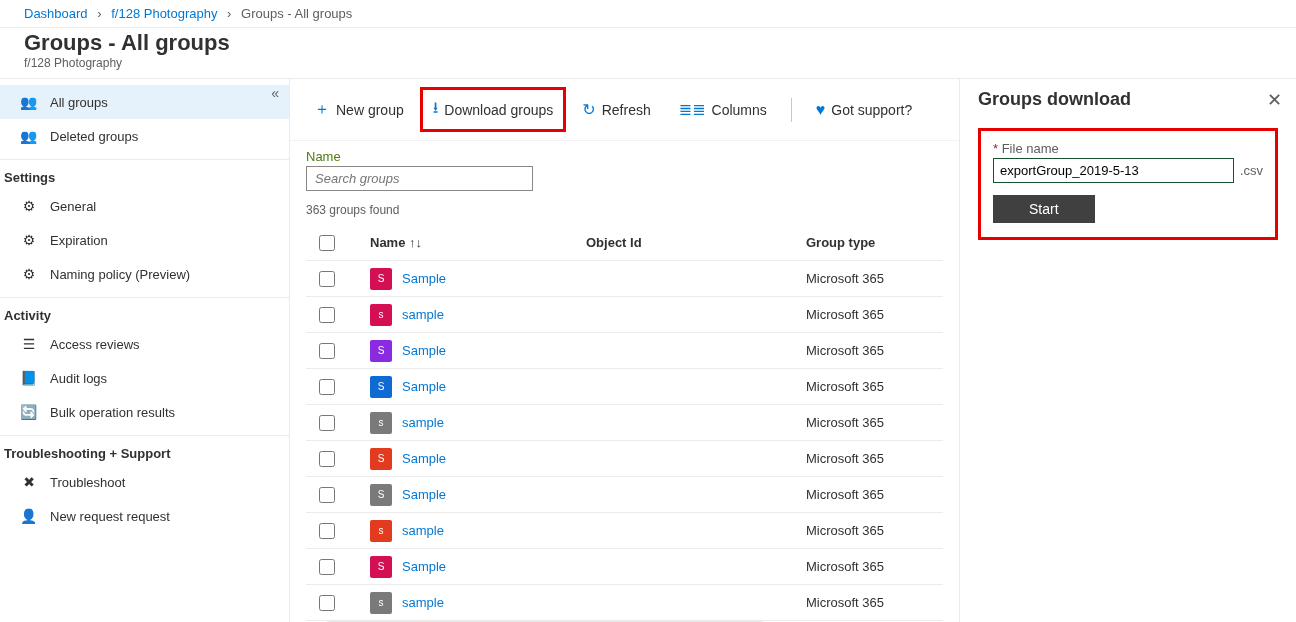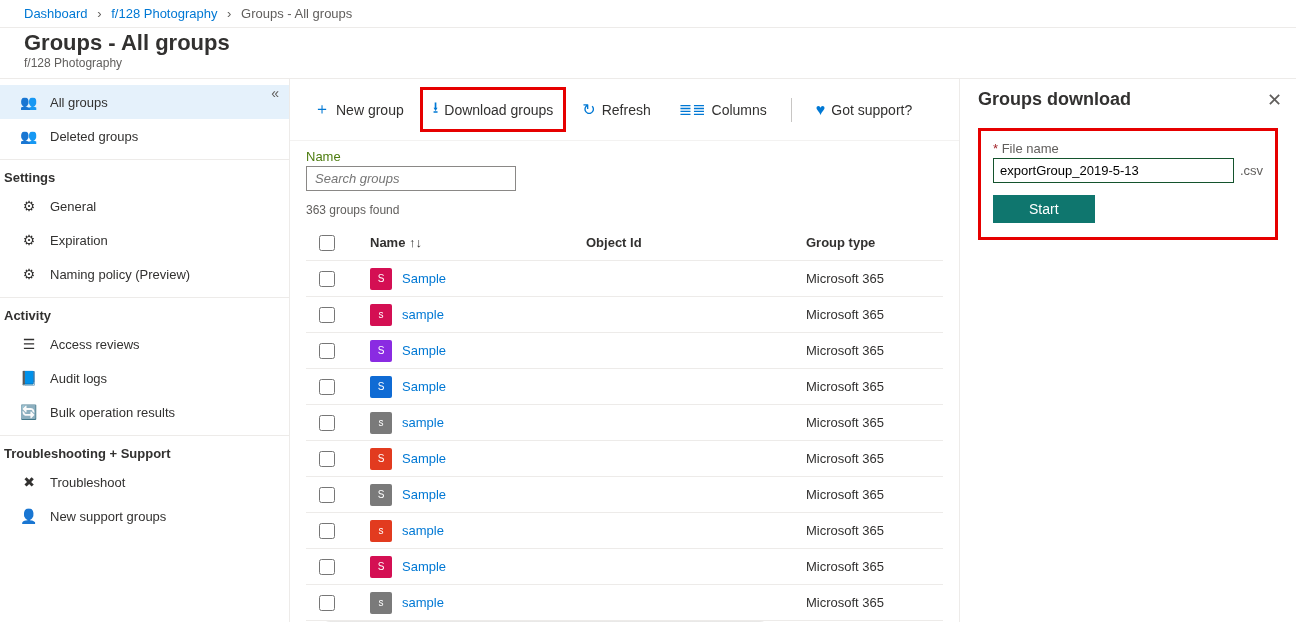--- a/index.html
+++ b/index.html
@@ -115,21 +115,21 @@
   .search-block {
     padding: 8px 16px;
   }
   .search-block label {
     display: block;
     font-size: 13px;
     color: #4d7c0f;
     margin-bottom: 2px;
   }
   .search-block input {
-    width: 210px;
+    width: 227px;
     padding: 4px 8px;
     font-size: 13px;
     font-style: italic;
     color: #605e5c;
     border: 1px solid #8a8886;
   }
   .result-count {
     padding: 4px 16px 8px 16px;
     font-size: 12px;
     color: #605e5c;
@@ -194,21 +194,21 @@
   .filename-row { display:flex; align-items:center; gap:6px; margin-top:2px;}
   .filename-row input {
     flex:1;
     padding: 4px 6px;
     font-size: 13px;
     border: 1px solid #14532d;
   }
   .ext { font-size: 13px; color:#605e5c;}
   .primary-btn {
     margin-top: 12px;
-    background: #0f766e;
+    background: #404040;
     color: #fff;
     border: none;
     padding: 6px 36px;
     font-size: 14px;
     cursor:pointer;
   }
 </style>
 </head>
 <body>
 
@@ -266,21 +266,21 @@
           <span class="nav-icon">🔄</span>
           <span>Bulk operation results</span>
         </div>
         <div class="nav-section-title">Troubleshooting + Support</div>
         <div class="nav-item">
           <span class="nav-icon">✖</span>
           <span>Troubleshoot</span>
         </div>
         <div class="nav-item">
           <span class="nav-icon">👤</span>
-          <span>New support groups</span>
+          <span>New request request</span>
         </div>
       </div>
   </div>
 
   <div class="main">
     <div class="toolbar">
       <div class="tb-btn">
         <span class="ic">＋</span>
         <span>New group</span>
       </div>

